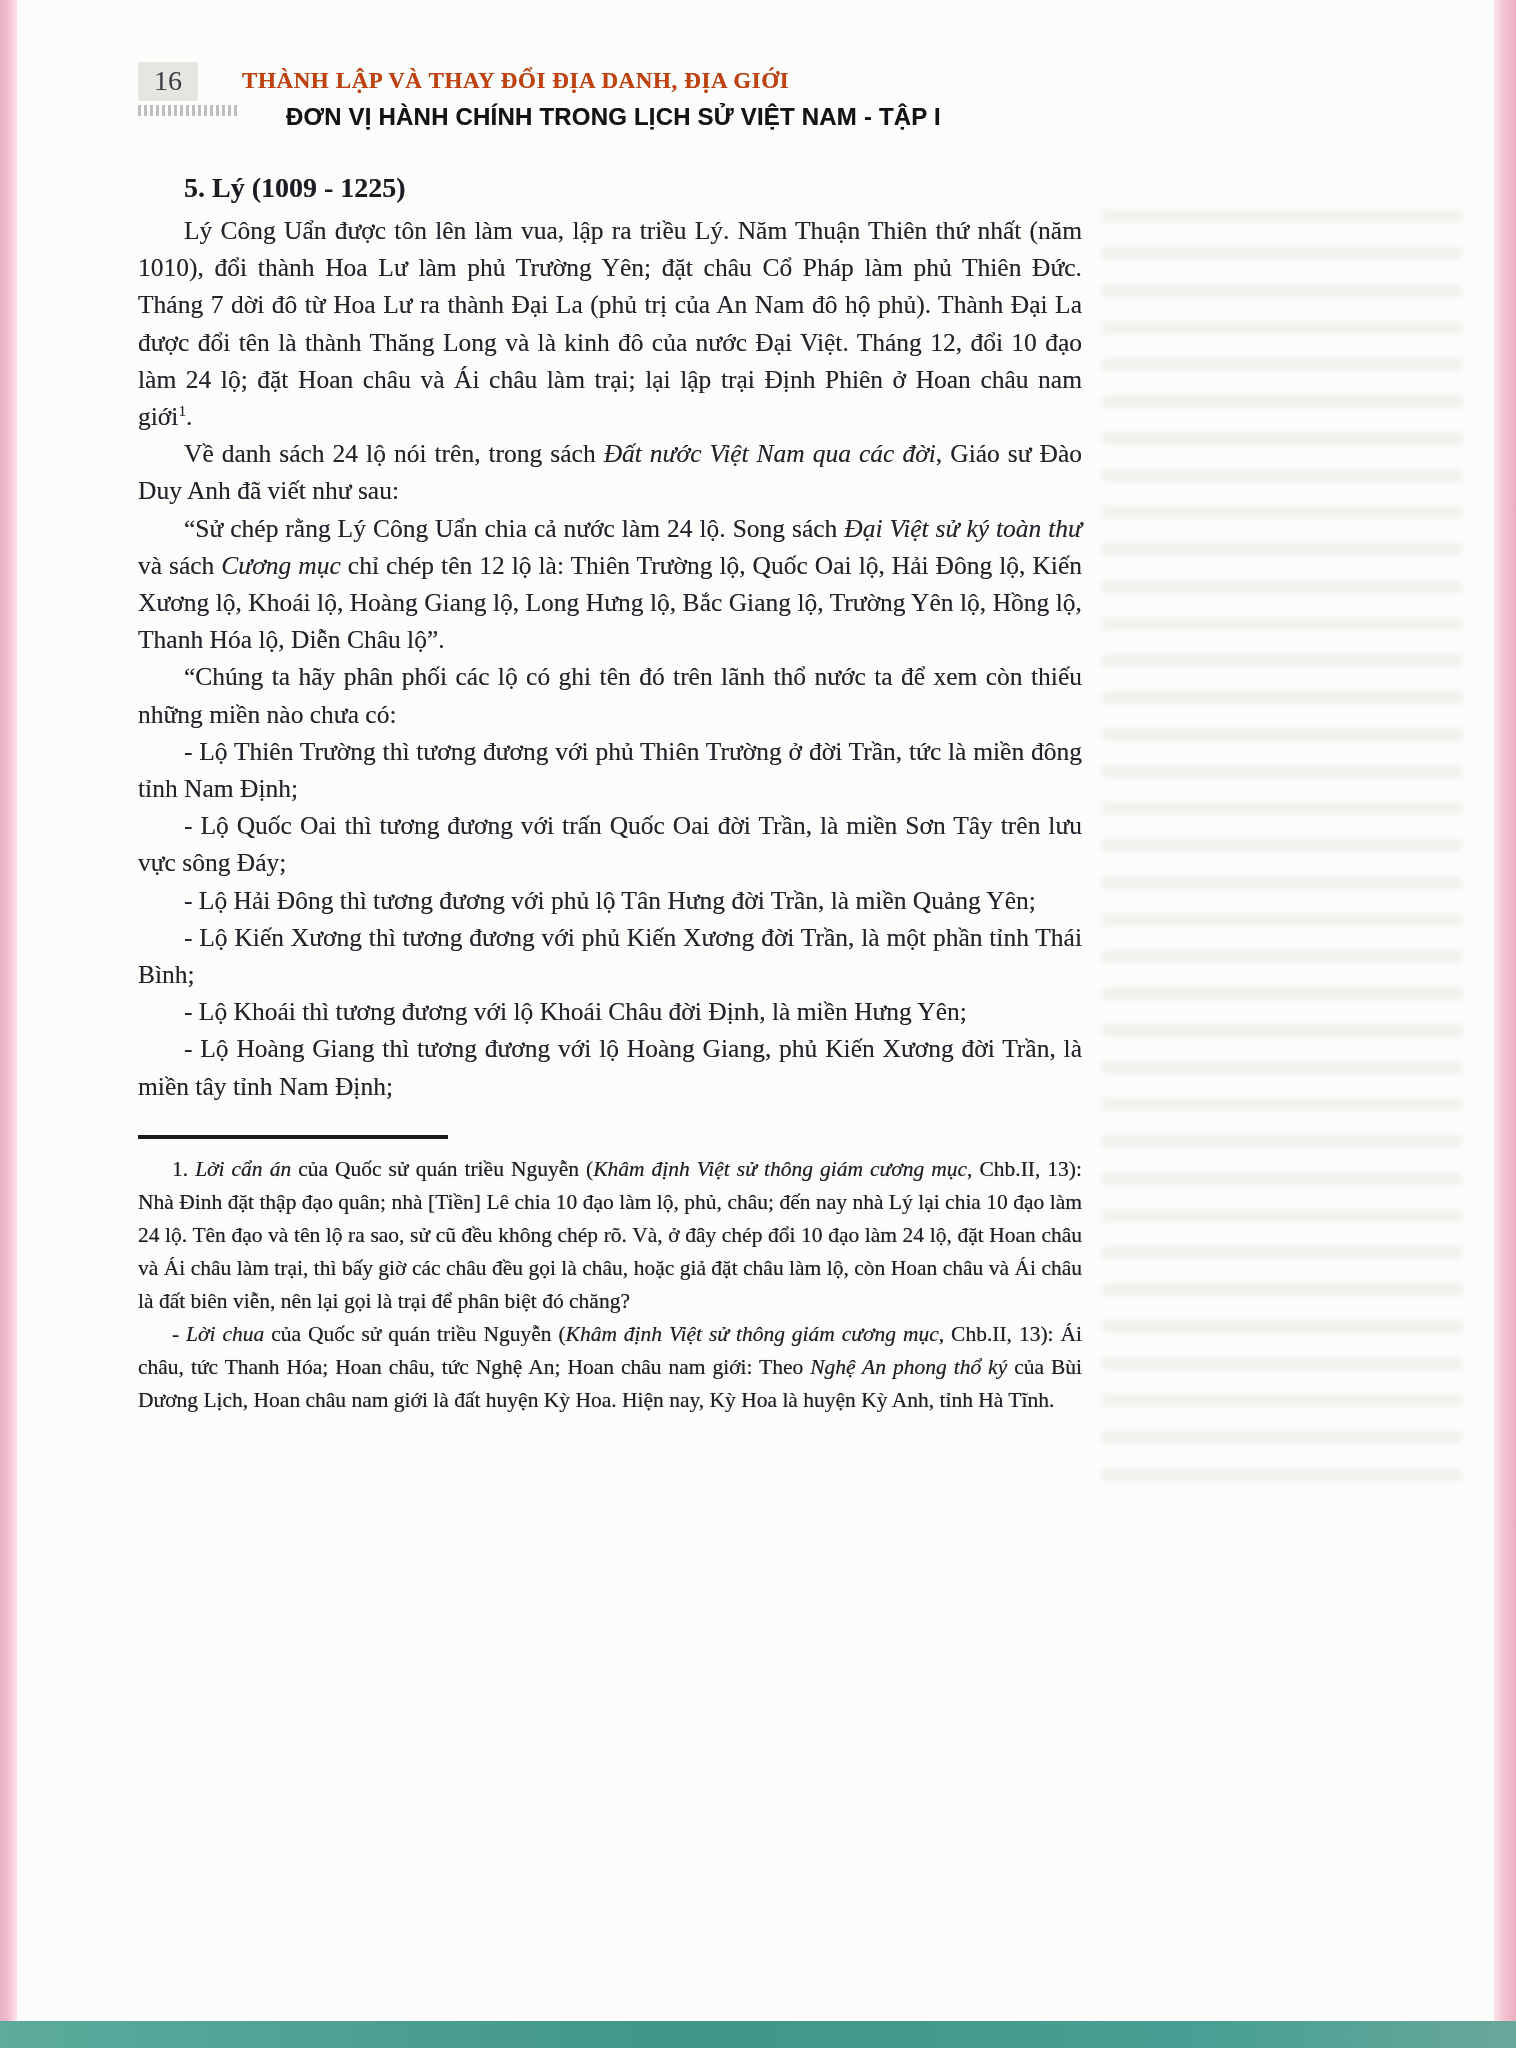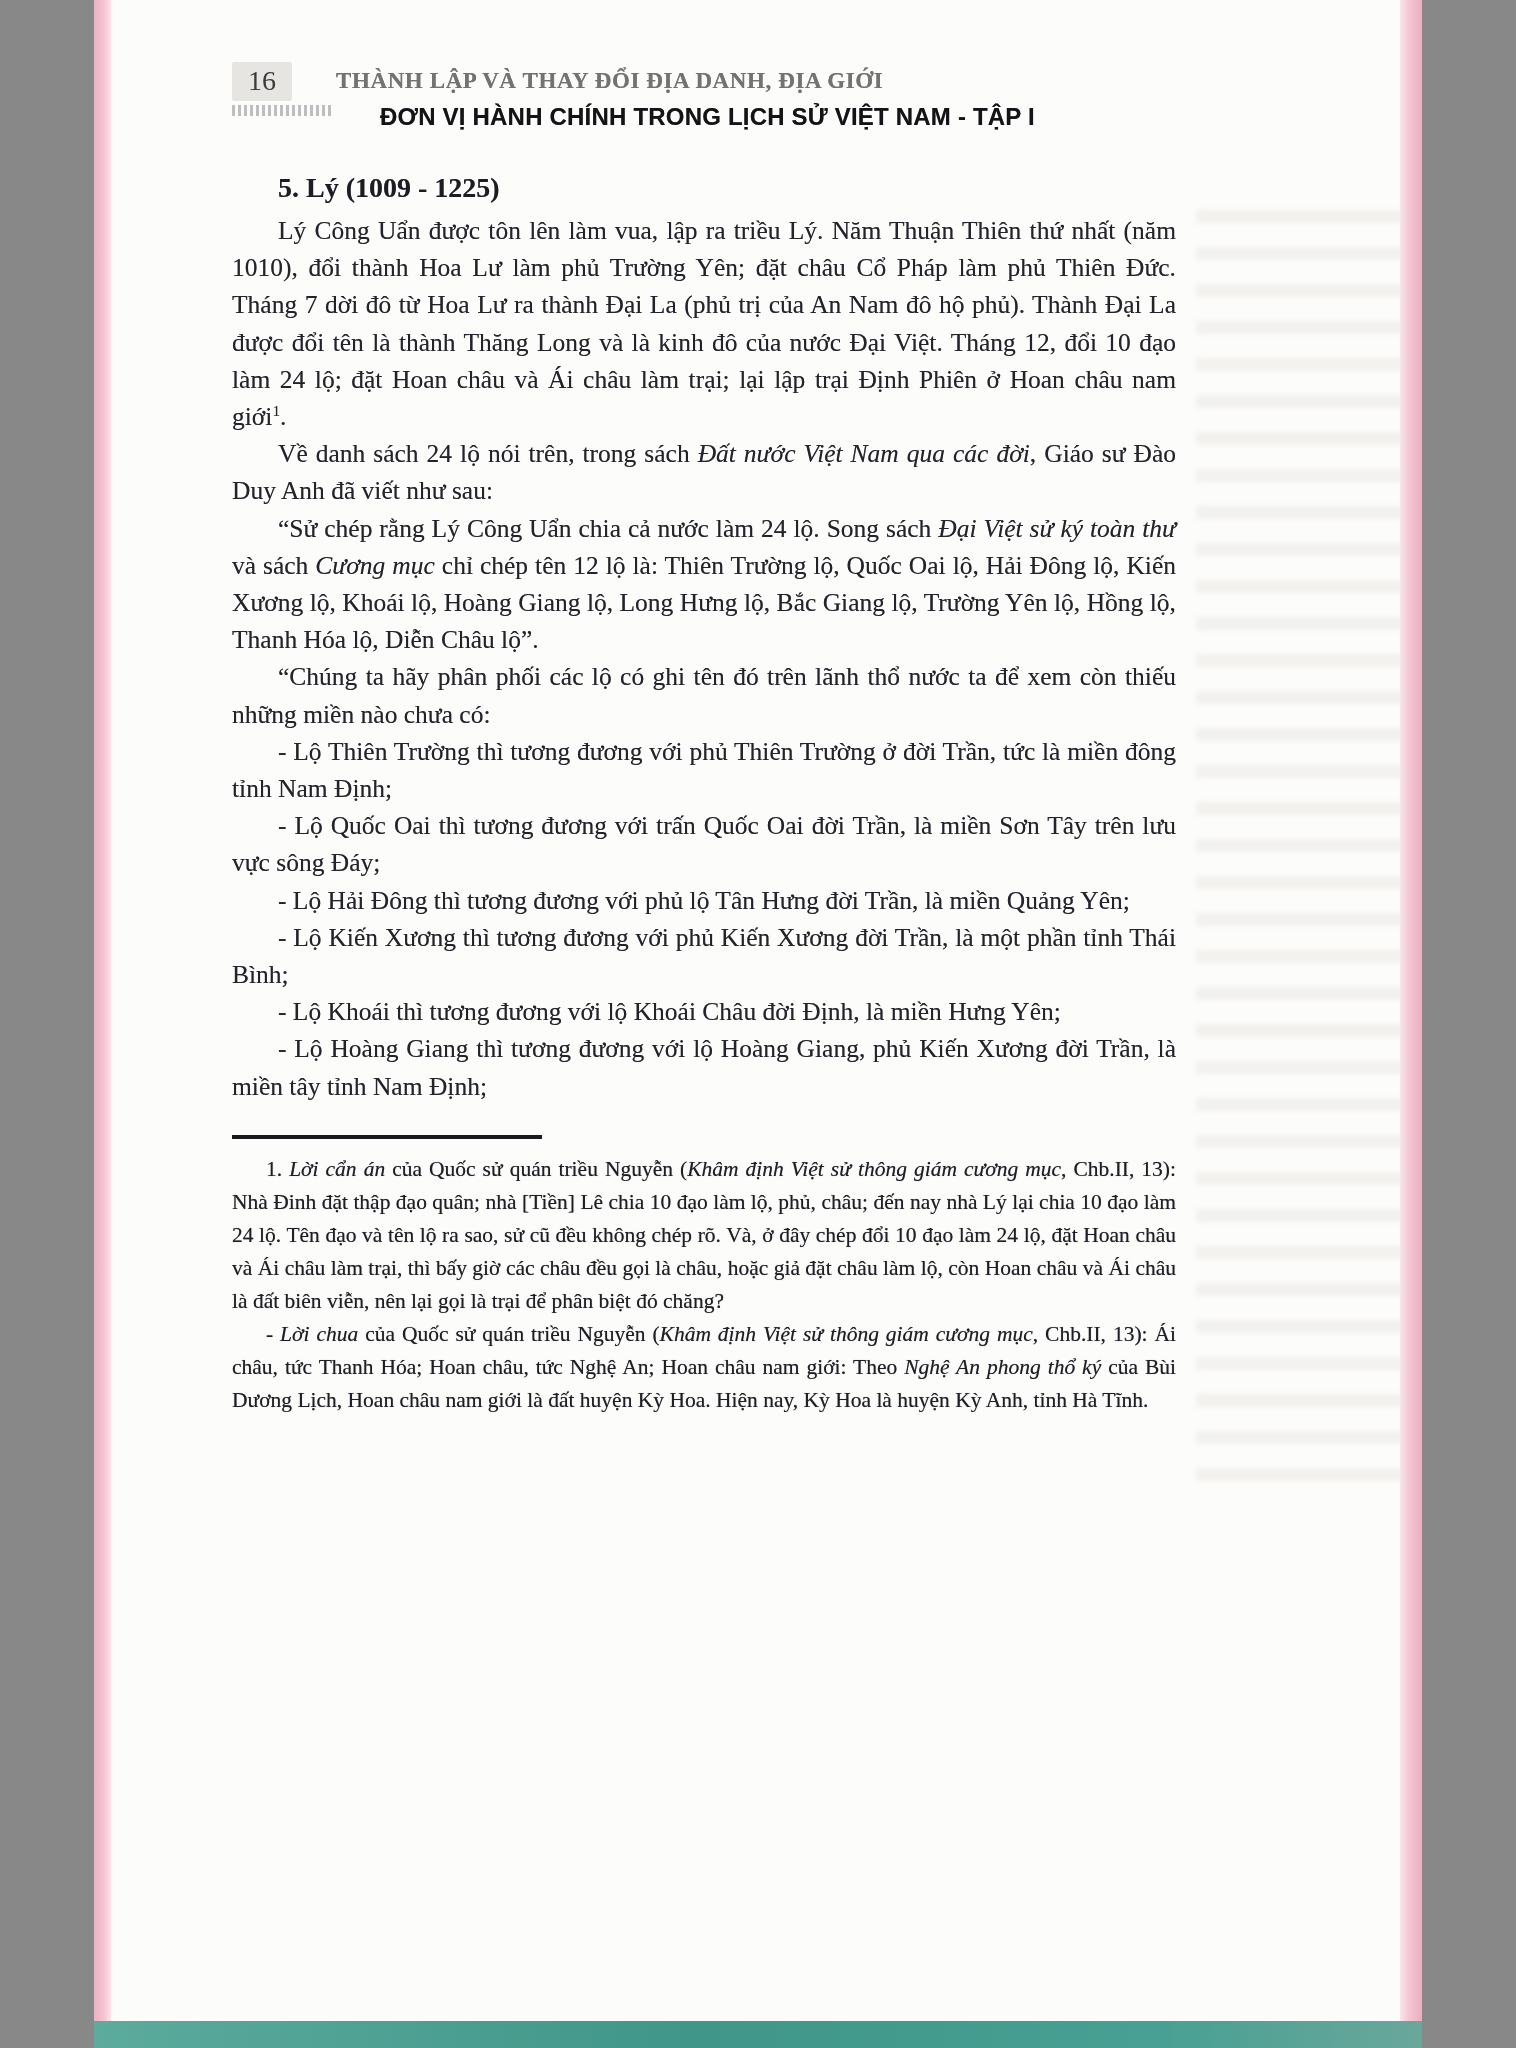--- a/index.html
+++ b/index.html
@@ -1,18 +1,18 @@
 <!DOCTYPE html>
 <html><head>
 <meta charset="utf-8">
 <style>
   html,body { margin:0; padding:0; background:#888; }
   .page {
     position:relative;
-    width:1328px; height:2048px;
+    width:1516px; height:2048px;
     margin:0 auto;
     background:#fcfcfa;
     overflow:hidden;
     font-family:"Liberation Serif", serif;
     color:#22222b;
   }
   
   .edge-left {
     position:absolute; left:0; top:0; bottom:0; width:17px;
     background:linear-gradient(to right,#eab1c2 0%,#f3c3d1 55%,#fbe3ea 100%);
@@ -53,21 +53,21 @@
     background:repeating-linear-gradient(90deg,#a9a9ad 0 3px, transparent 3px 6px);
     opacity:0.75;
     border-radius:1px;
   }
   .header-titles { padding-top:4px; }
   .header-line1 {
     font-family:"Liberation Serif", serif;
     font-weight:bold;
     font-size:23px; line-height:30px;
     letter-spacing:0.6px;
-    color:#737373;
+    color:#c2410c;
     text-shadow:0 0 0.5px rgba(28,28,34,0.5);
   }
   .header-line2 {
     font-family:"Liberation Sans", sans-serif;
     font-weight:bold;
     font-size:24px; line-height:31px;
     margin-top:5px;
     letter-spacing:0.2px;
     color:#141418;
     text-shadow:0 0 0.6px rgba(20,20,24,0.55);

